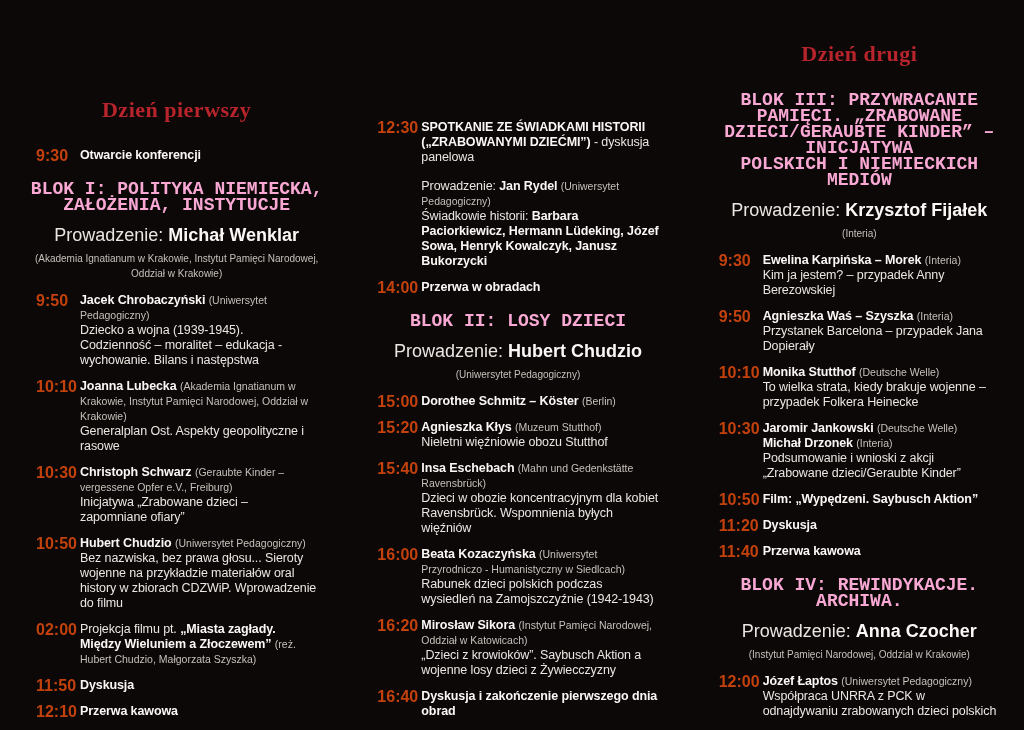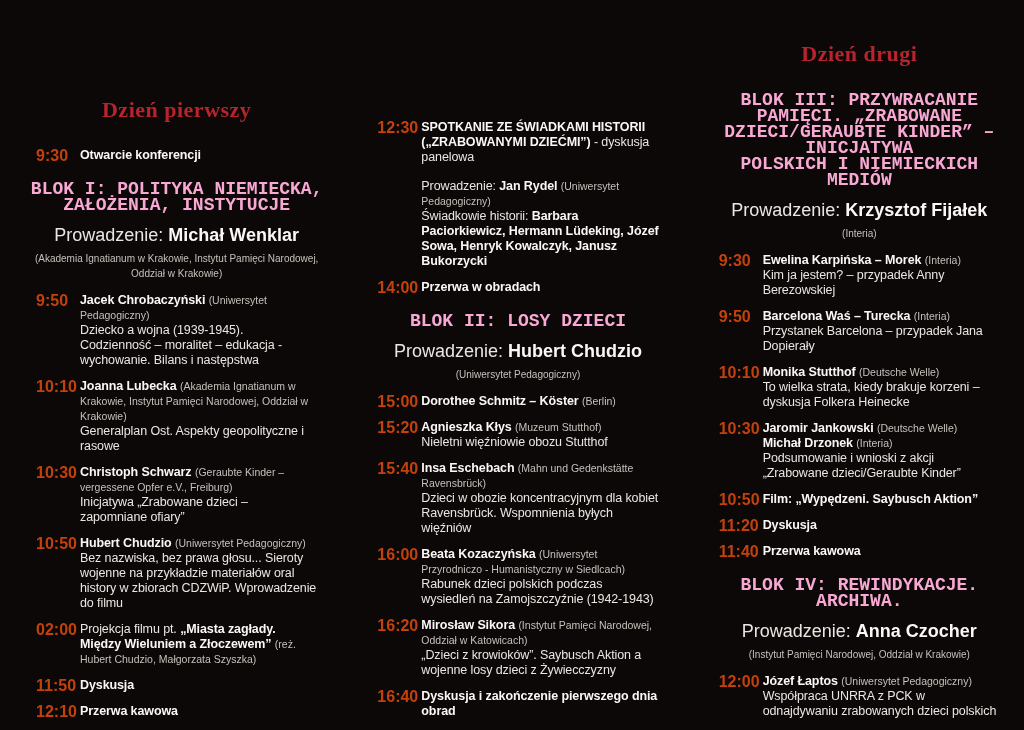--- a/index.html
+++ b/index.html
@@ -174,29 +174,29 @@
         <div class="entry">
           <div class="time">9:30</div>
           <div class="content">
             <p class="para"><span class="seg-b">Ewelina Karpińska – Morek </span><span class="seg-sm">(Interia)</span></p>
             <p class="para"><span class="seg-r">Kim ja jestem? – przypadek Anny Berezowskiej</span></p>
           </div>
         </div>
         <div class="entry">
           <div class="time">9:50</div>
           <div class="content">
-            <p class="para"><span class="seg-b">Barcelona Waś – Turecka </span><span class="seg-sm">(Interia)</span></p>
+            <p class="para"><span class="seg-b">Agnieszka Waś – Szyszka </span><span class="seg-sm">(Interia)</span></p>
             <p class="para"><span class="seg-r">Przystanek Barcelona – przypadek Jana Dopierały</span></p>
           </div>
         </div>
         <div class="entry">
           <div class="time">10:10</div>
           <div class="content">
             <p class="para"><span class="seg-b">Monika Stutthof </span><span class="seg-sm">(Deutsche Welle)</span></p>
-            <p class="para"><span class="seg-r">To wielka strata, kiedy brakuje korzeni – dyskusja Folkera Heinecke</span></p>
+            <p class="para"><span class="seg-r">To wielka strata, kiedy brakuje wojenne – przypadek Folkera Heinecke</span></p>
           </div>
         </div>
         <div class="entry">
           <div class="time">10:30</div>
           <div class="content">
             <p class="para"><span class="seg-b">Jaromir Jankowski </span><span class="seg-sm">(Deutsche Welle)</span></p>
             <p class="para"><span class="seg-b">Michał Drzonek </span><span class="seg-sm">(Interia)</span></p>
             <p class="para"><span class="seg-r">Podsumowanie i wnioski z akcji „Zrabowane dzieci/Geraubte Kinder”</span></p>
           </div>
         </div>

